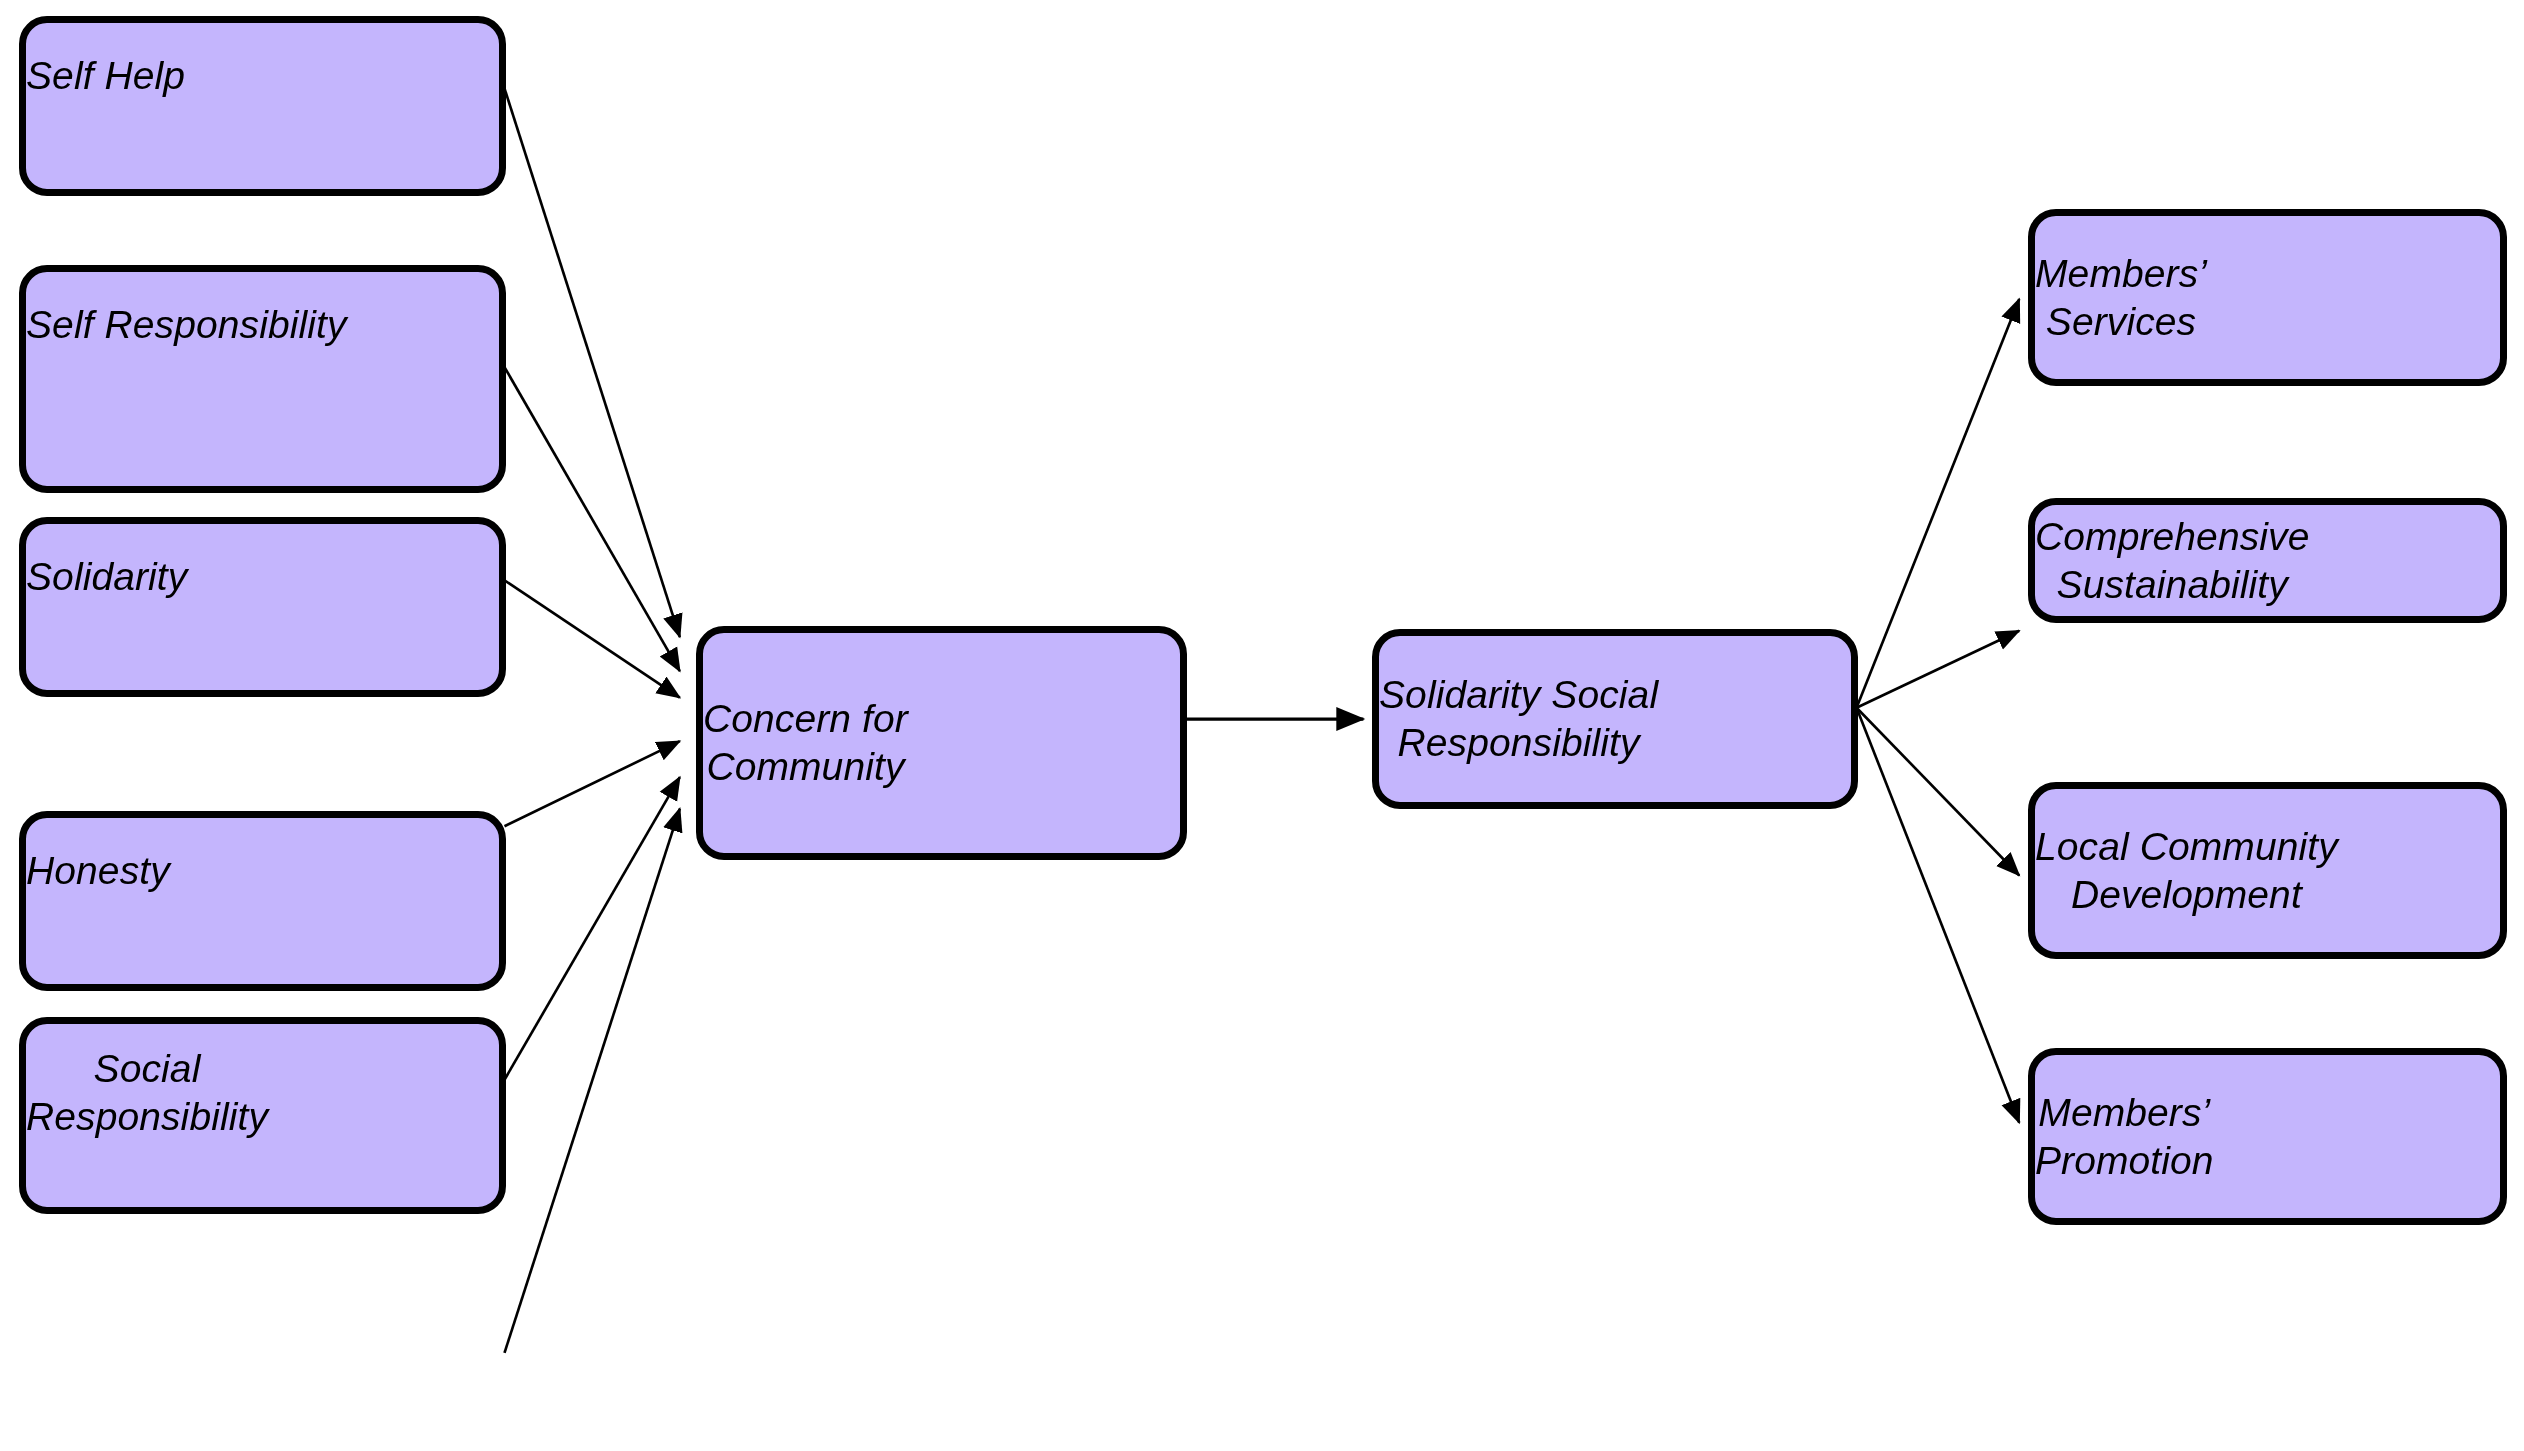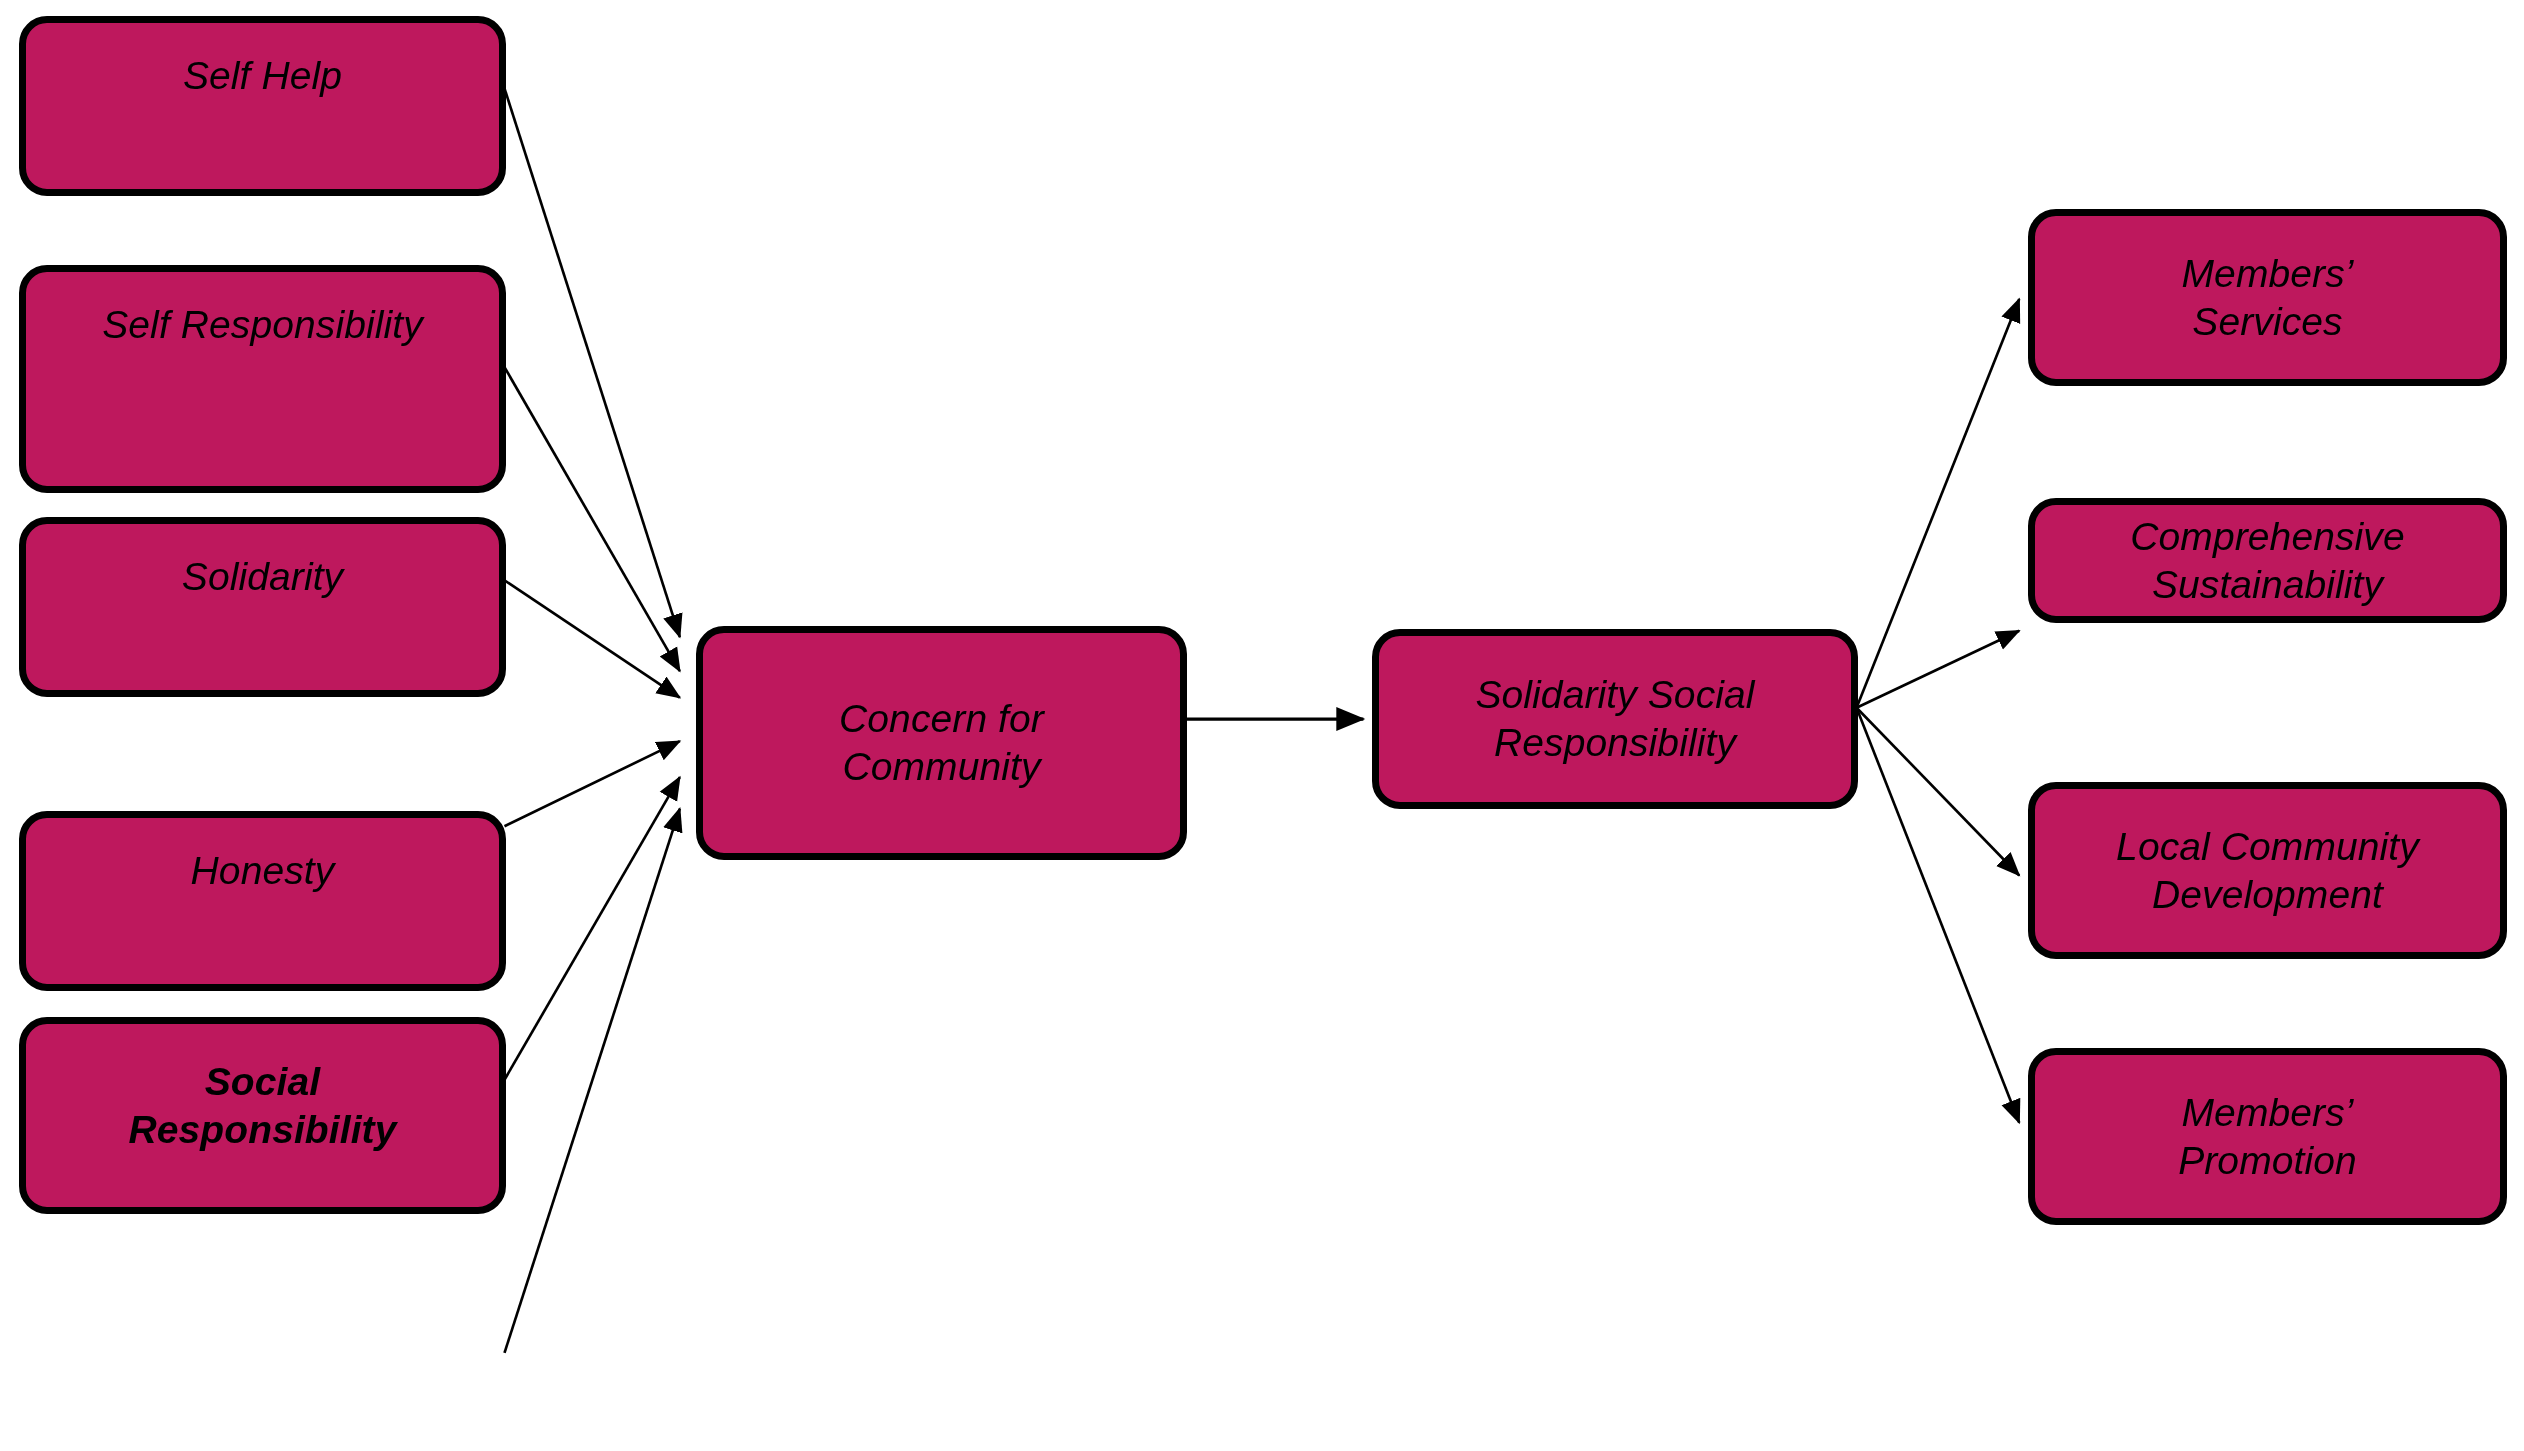--- a/index.html
+++ b/index.html
@@ -19,39 +19,38 @@
     position: absolute;
     left: 0;
     top: 0;
     width: 2525px;
     height: 1452px;
     pointer-events: none;
   }
   .node {
     position: absolute;
     box-sizing: border-box;
-    background: #be185d;
+    background: #c4b5fd;
     border: 7px solid #000000;
     border-radius: 28px;
     display: flex;
-    justify-content: center;
     z-index: 2;
   }
   .node .label {
     font-style: italic;
     font-weight: 400;
     color: #000000;
     text-align: center;
     line-height: 1.22;
     white-space: pre-line;
     letter-spacing: 0.1px;
   }
   
   .col-left .label { font-size: 39px; padding-top: 29px; }
-  .col-left.two-line .label { padding-top: 34px; font-weight: bold; }
+  .col-left.two-line .label { padding-top: 21px; }
   
   .col-mid { align-items: center; }
   .col-mid .label { font-size: 39px; }
   .col-right { align-items: center; }
   .col-right .label { font-size: 39px; }
 </style>
 </head>
 <body>
 
 <div id="canvas">

